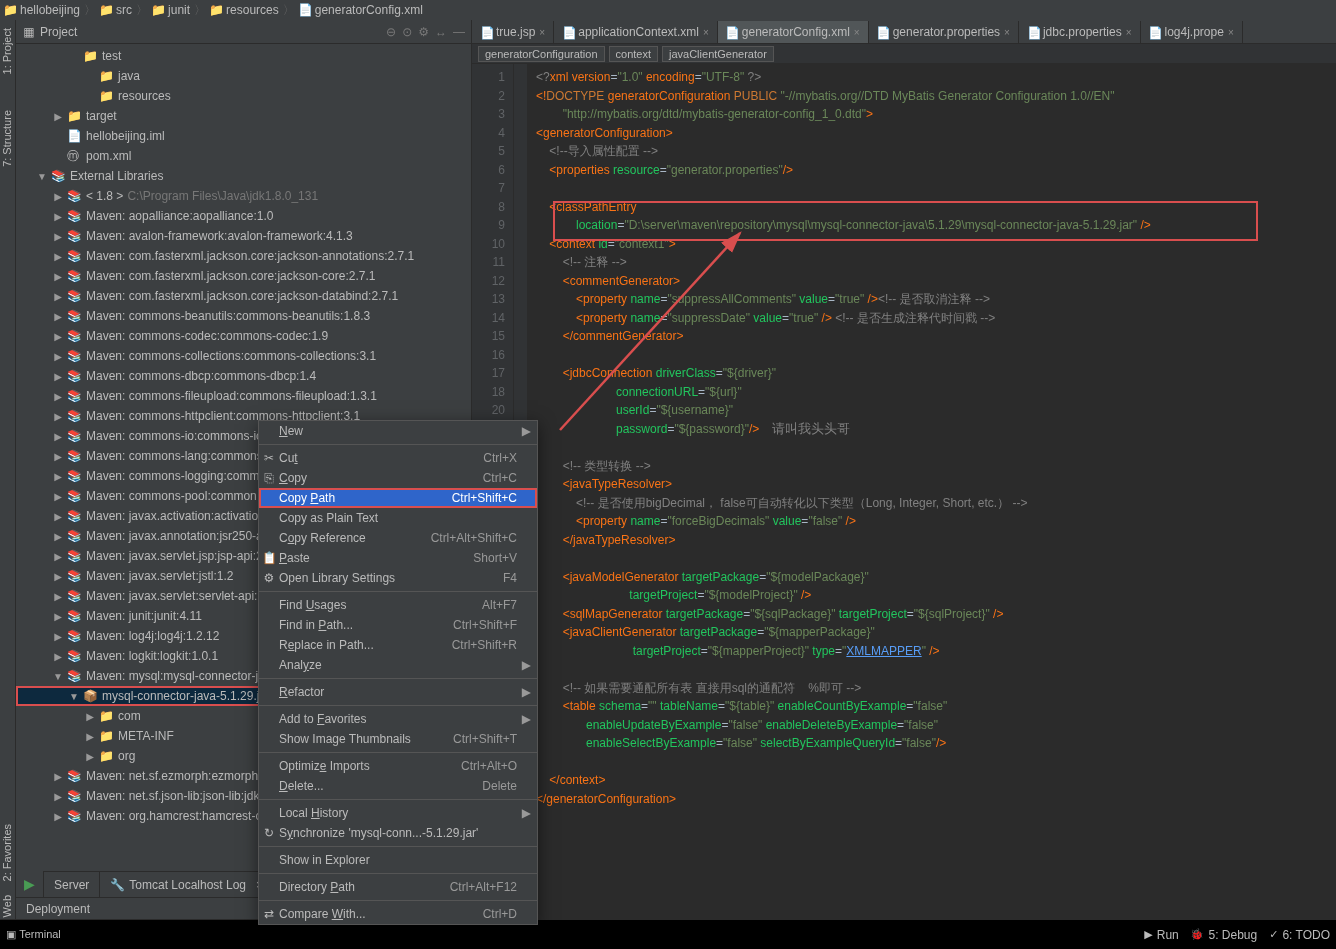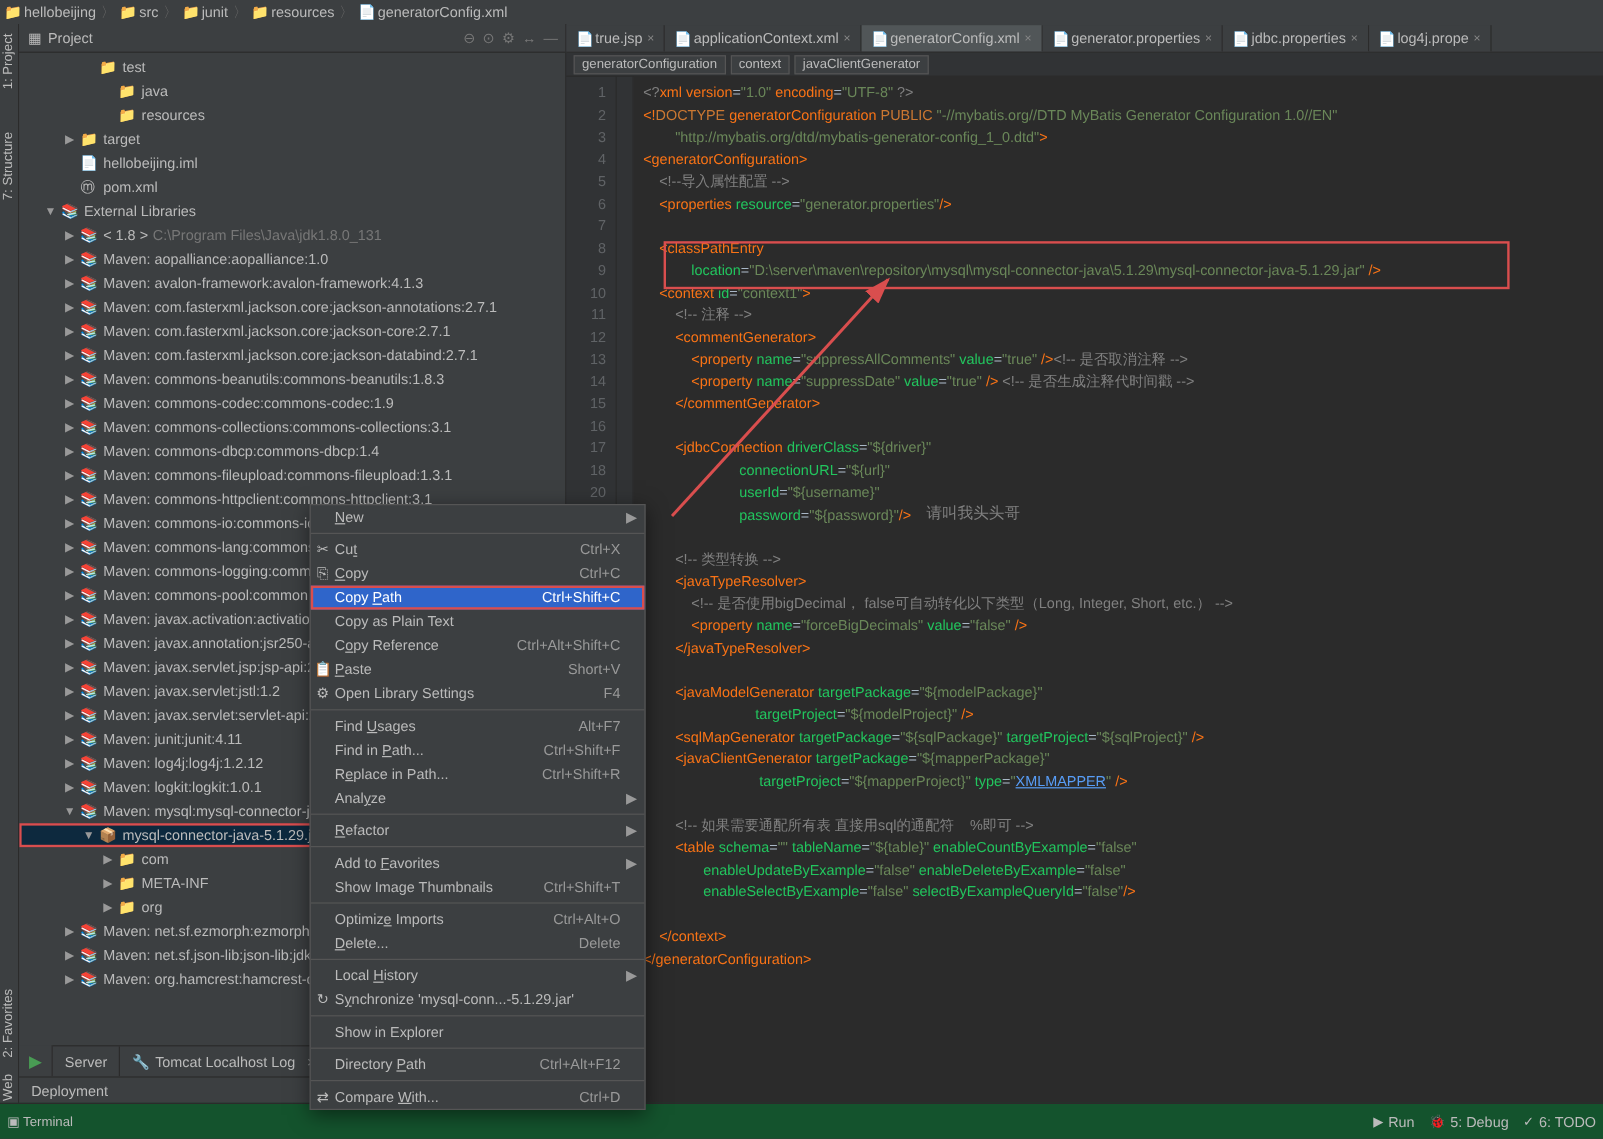--- a/index.html
+++ b/index.html
@@ -55,21 +55,21 @@
 .menu-item.highlighted .menu-shortcut{color:#fff}
 .menu-sep{height:1px;background:#555;margin:3px 0}
 .menu-sub{position:absolute;right:6px;color:#999}
 .underline{text-decoration:underline}
 .status-bar{position:absolute;bottom:30px;left:16px;height:22px;display:flex;align-items:center;color:#bbb;gap:8px;padding:0 8px}
 .bottom-tabs{position:absolute;bottom:52px;left:16px;width:456px;height:26px;background:#3c3f41;display:flex;align-items:center;border-top:1px solid #2b2b2b}
 .btab{padding:0 10px;height:100%;display:flex;align-items:center;gap:4px;color:#bbb;border-right:1px solid #2b2b2b;cursor:pointer}
 .deploy-bar{position:absolute;bottom:30px;left:16px;width:456px;height:22px;background:#3c3f41;border-top:1px solid #2b2b2b;display:flex;align-items:center;padding:0 10px;color:#bbb}
 .run-btn{position:absolute;bottom:52px;left:16px;width:28px;height:26px;background:#3c3f41;border-right:1px solid #2b2b2b;display:flex;align-items:center;justify-content:center}
 .play{color:#499c54;font-size:14px}
-.bottom-footer{position:absolute;bottom:0;left:0;width:100%;height:30px;background:#14532d;border-top:1px solid #2b2b2b;display:flex;align-items:center;padding:0 6px;gap:12px}
+.bottom-footer{position:absolute;bottom:0;left:0;width:100%;height:30px;background:#000000;border-top:1px solid #2b2b2b;display:flex;align-items:center;padding:0 6px;gap:12px}
 .footer-item{display:flex;align-items:center;gap:4px;color:#bbb;cursor:pointer;font-size:11px}
 .footer-right{margin-left:auto;display:flex;gap:12px}
 .bulb{position:absolute;left:519px;top:632px;color:#ffc66d;font-size:14px;z-index:5}
 </style>
 </head>
 <body>
 
 <div class="topbar">
   <div class="breadcrumb">
     <span class="breadcrumb-item">

